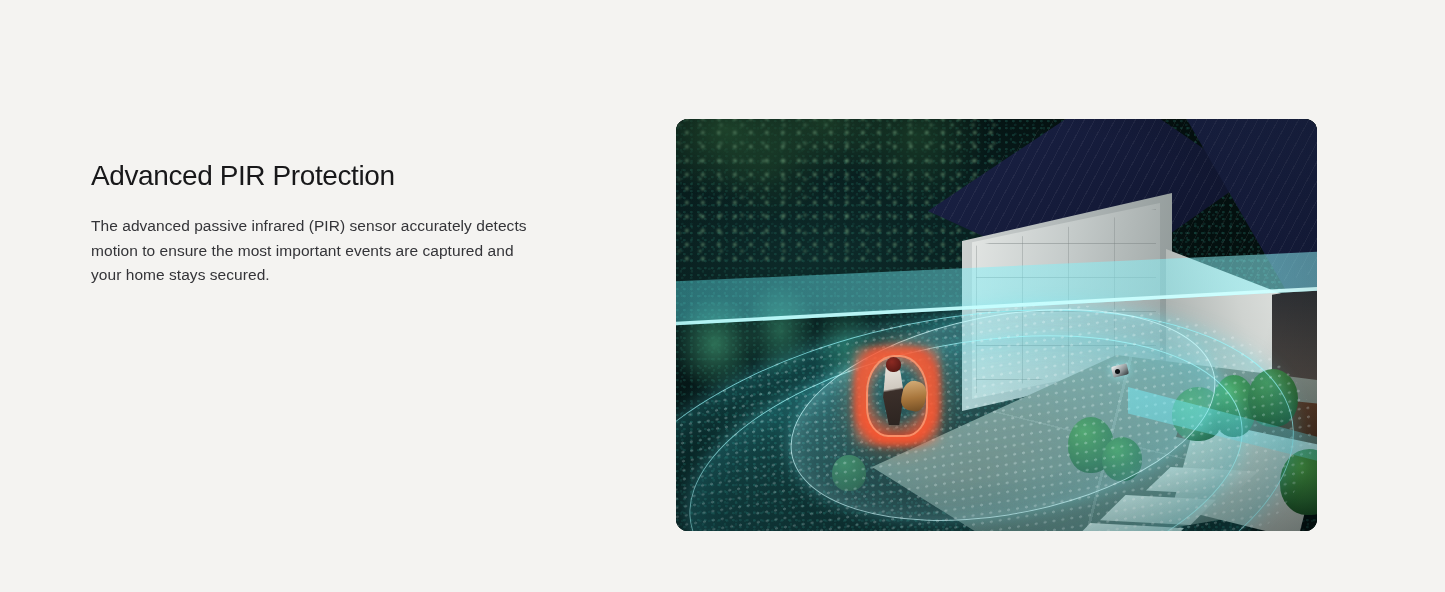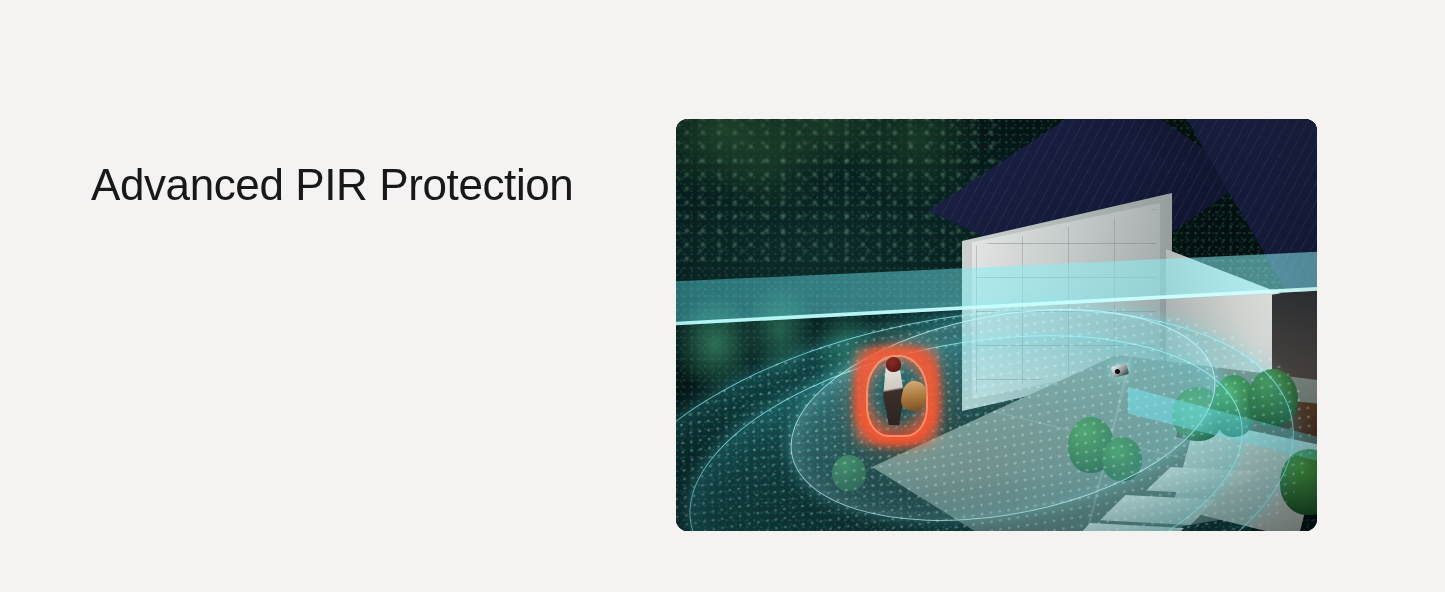--- a/index.html
+++ b/index.html
@@ -18,21 +18,21 @@
   }
 
   
   #text-column {
     position:absolute;
     left:91px; top:160px;
     width:520px;
   }
 
   #feature-heading {
-    font-size:44px;
+    font-size:28px;
     font-weight:400;
     letter-spacing:-0.4px;
     color:#18181A;
     line-height:1.15;
     white-space:nowrap;
   }
 
   #feature-body {
     margin-top:22px;
     font-size:15.5px;
@@ -311,20 +311,21 @@
     background:radial-gradient(ellipse 86% 82% at 48% 44%, transparent 52%, rgba(0,8,10,.42) 100%);
   }
 </style>
 </head>
 <body>
 
 <div id="feature-section">
 
   <div id="text-column">
     <h1 id="feature-heading">Advanced PIR Protection</h1>
+    <p id="feature-body">The advanced passive infrared (PIR) sensor accurately detects motion to ensure the most important events are captured and your home stays secured.</p>
   </div>
 
   <div id="scene-card">
 
     <div class="layer" id="lawn-layer"></div>
     <div class="layer" id="lawn-texture"></div>
     <div class="layer" id="tree-canopy"></div>
     <div class="layer" id="grass-bed"></div>
 
     <div class="layer" id="roof-left"></div>

